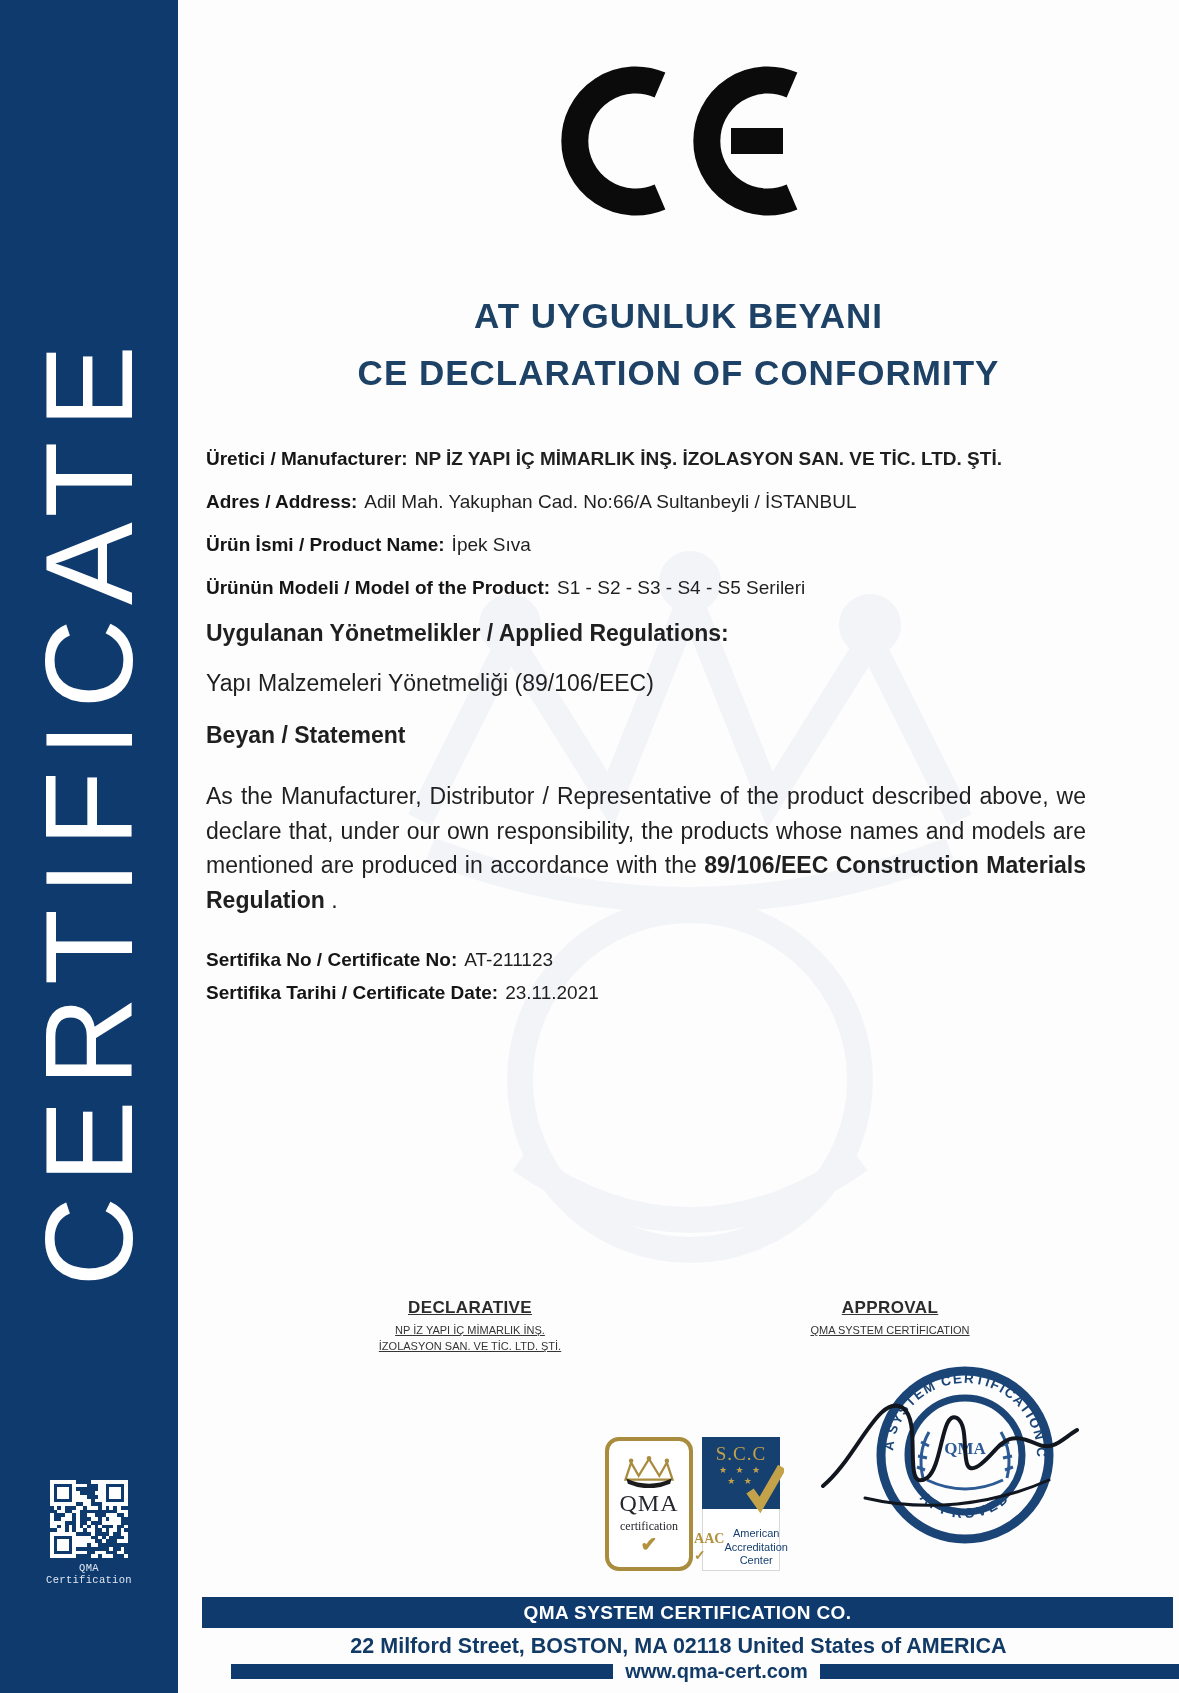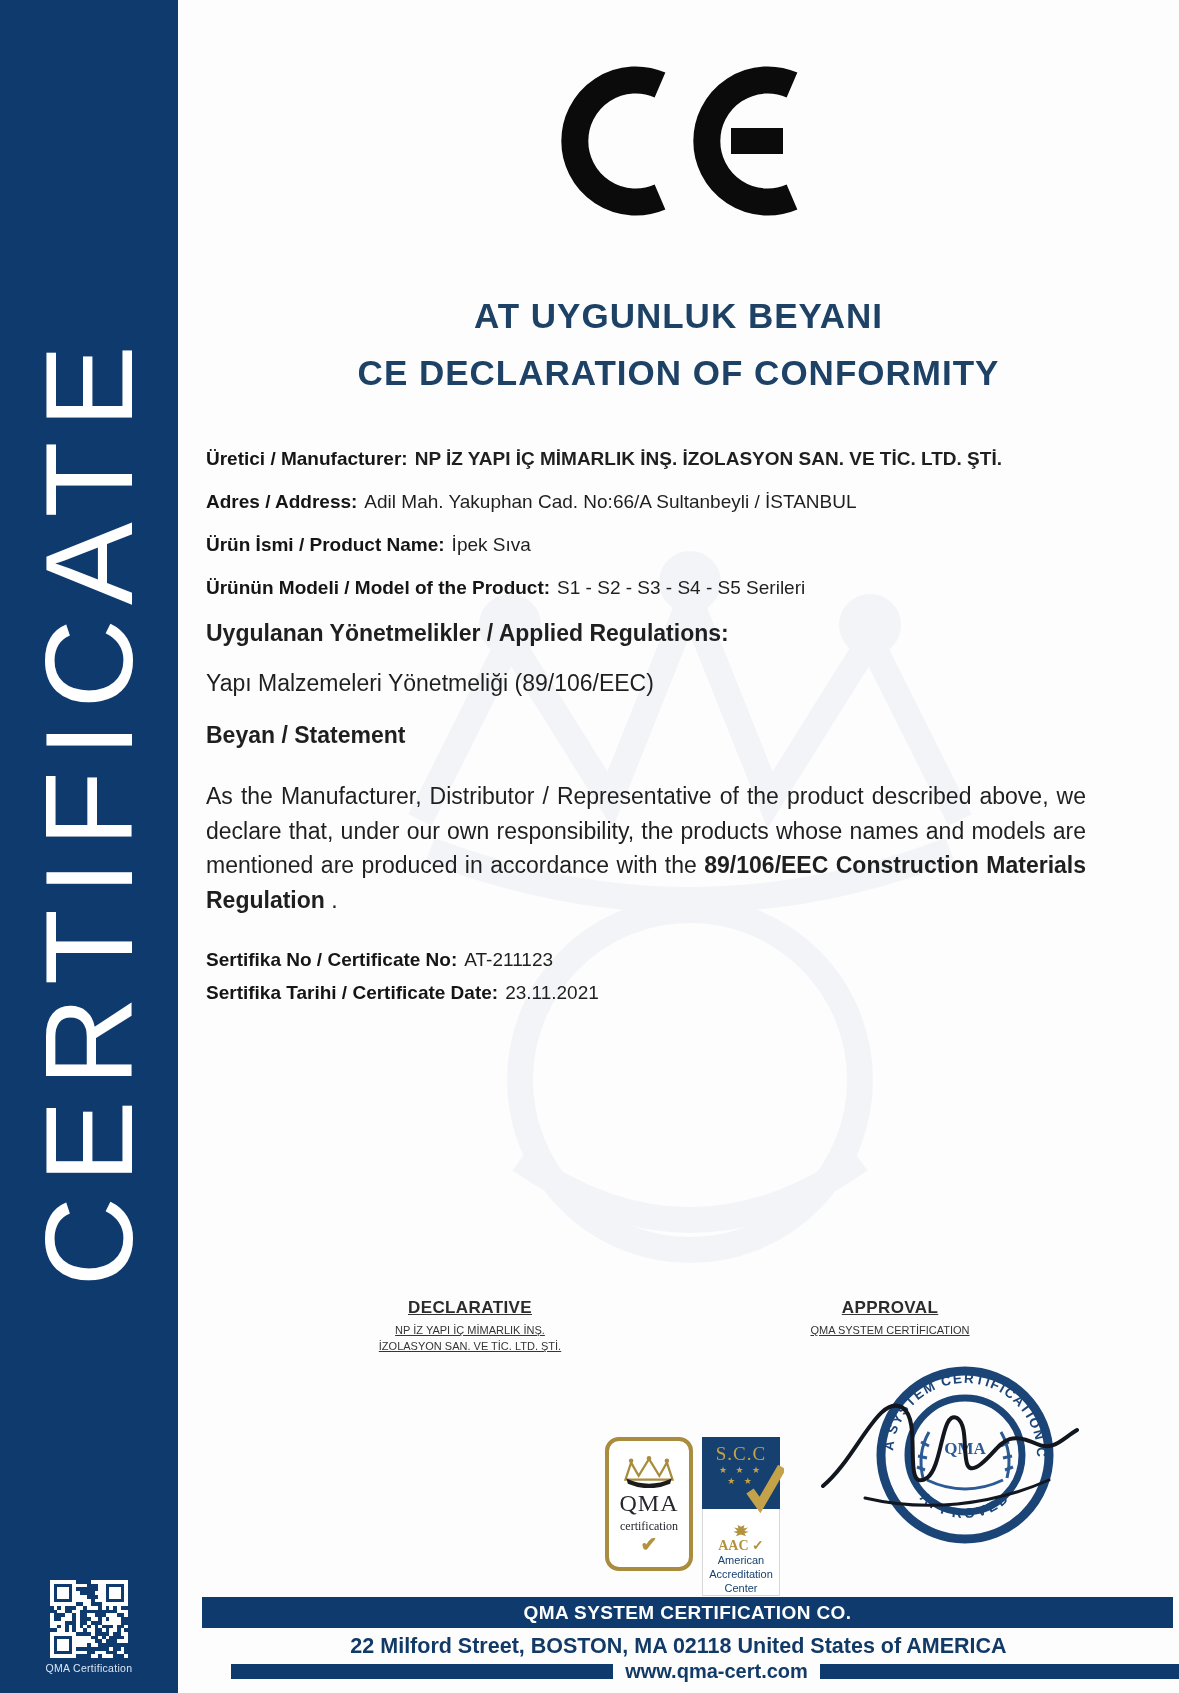--- a/index.html
+++ b/index.html
@@ -19,21 +19,21 @@
     position:absolute; left:50%; top:50%;
     transform:translate(-50%,-54%) ;
     writing-mode:vertical-rl; text-orientation:mixed;
   }
   .vtext span{
     display:inline-block; transform:rotate(180deg);
     color:#ffffff; font-size:124px; font-weight:200;
     letter-spacing:14px; line-height:1; white-space:nowrap;
     font-family:"Liberation Sans", sans-serif;
   }
-  .qr-wrap { position:absolute; left:44px; top:1580px; width:90px; text-align:center; }
+  .qr-wrap { position:absolute; left:44px; top:1480px; width:90px; text-align:center;font-family:Liberation Mono, monospace; }
   .qr { width:78px; height:78px; shape-rendering:crispEdges; background:#0e3a6e; display:block; margin:0 auto;}
   .qr-caption { color:#dfe6f0; font-size:10.5px; margin-top:4px; letter-spacing:.3px; }
 
   
   .watermark { position:absolute; left:250px; top:520px; width:880px; height:760px; opacity:.55; z-index:0; pointer-events:none;}
 
   
   .content { position:absolute; left:178px; top:0; width:1001px; height:1693px; z-index:1; }
 
   .ce-row { position:absolute; left:0; top:66px; width:100%; display:flex; justify-content:center; }
@@ -71,21 +71,21 @@
     display:flex; flex-direction:column; align-items:center; justify-content:center; gap:2px; padding:4px 2px;
   }
   .qma-name { font-family:"Liberation Serif", serif; font-size:24px; color:#26282e; letter-spacing:1px; }
   .qma-cap  { font-family:"Liberation Serif", serif; font-size:12px; color:#26282e; }
   .qma-check { color:#b3923f; font-size:20px; font-weight:700; line-height:.8; }
   .scc-badge { width:78px; height:134px; display:flex; flex-direction:column; position:relative; }
   .scc-top { background:#16406f; flex:0 0 72px; display:flex; flex-direction:column; align-items:center; padding-top:6px; }
   .scc-title { font-family:"Liberation Serif", serif; color:#c3a24a; font-size:19px; letter-spacing:1px; }
   .scc-stars { color:#c3a24a; font-size:9px; letter-spacing:3px; line-height:1.25; text-align:center; }
   .scc-bottom { background:#fff; border:1px solid #d8d8d8; border-top:none; flex:1;
-                display:flex; flex-direction:column; align-items:center; justify-content:space-between; padding-top:16px;}
+                display:flex; align-items:center; justify-content:center; padding-top:16px;}
   .scc-aac { color:#b3923f; font-weight:700; font-size:14px; font-family:"Liberation Serif", serif; }
   .scc-cap { color:#16406f; font-size:11px; line-height:1.25; text-align:center; font-family:Liberation Sans, sans-serif; }
   .scc-check { position:absolute; right:-4px; top:28px; }
 
   
   .footer-bar {
     position:absolute; left:24px; top:1597px; width:971px; height:31px; background:#0e3a6e;
     display:flex; align-items:center; justify-content:center;
     color:#ffffff; font-weight:700; font-size:19px; letter-spacing:.4px;
   }

